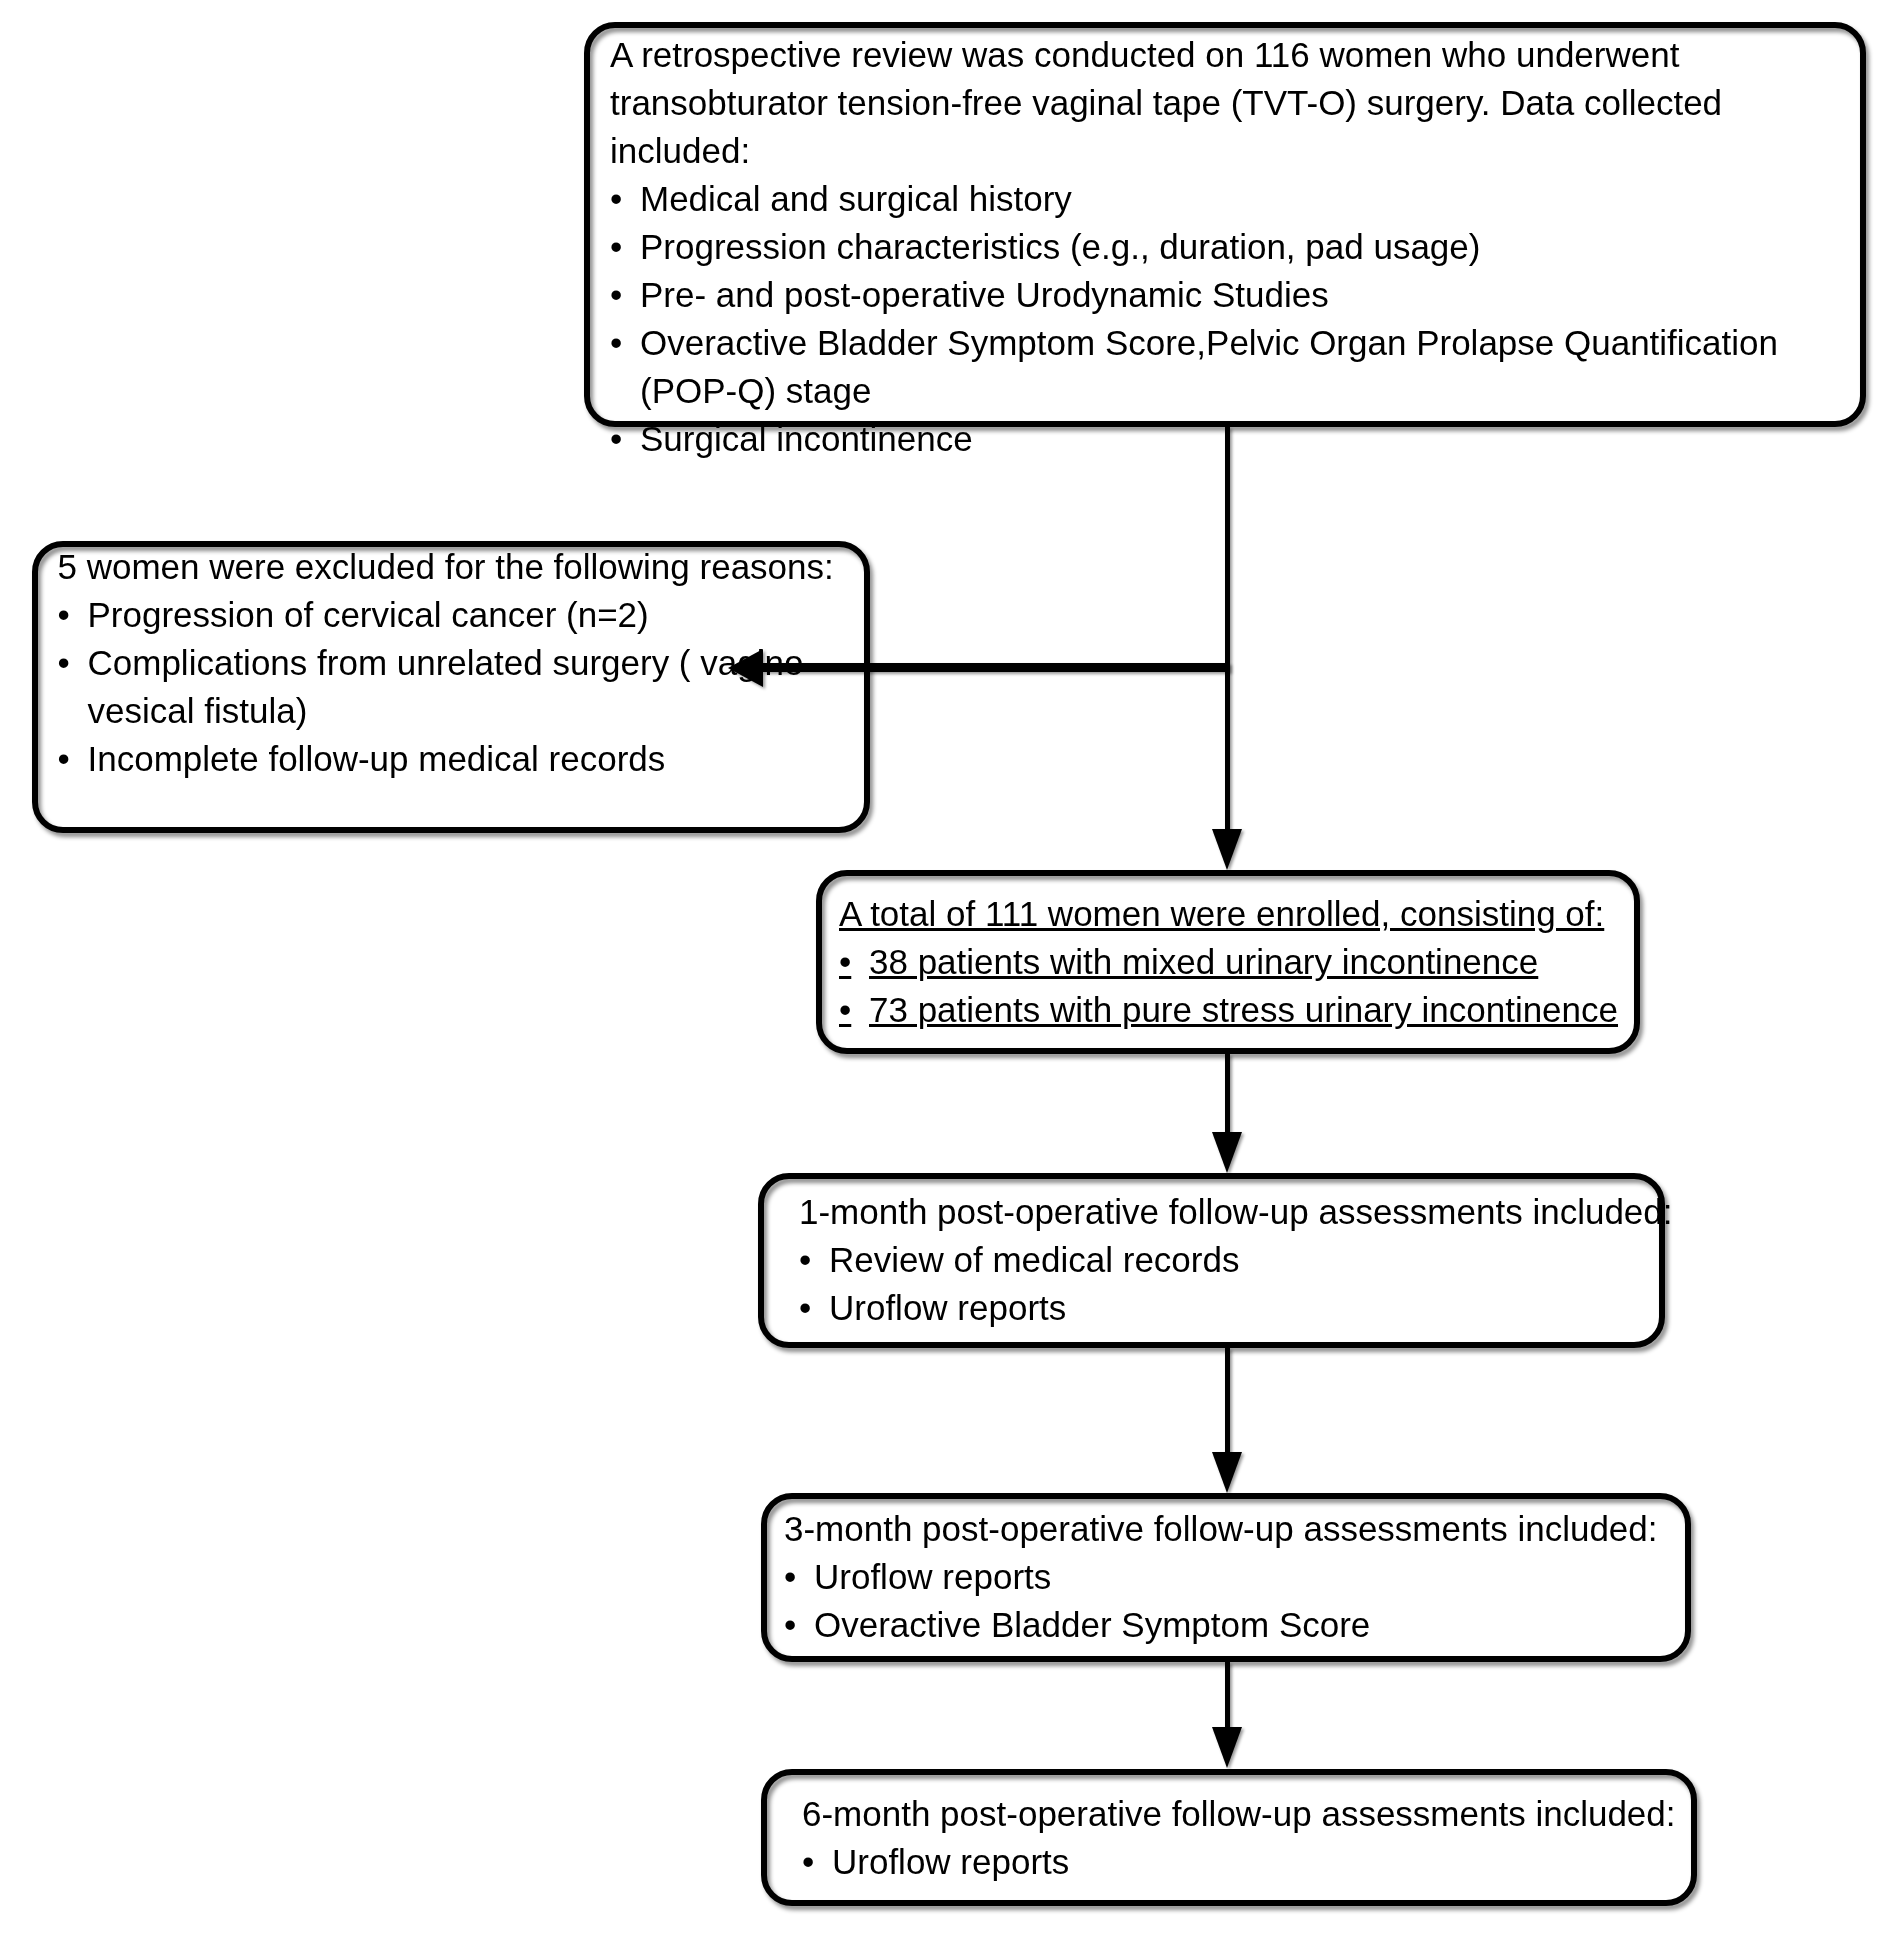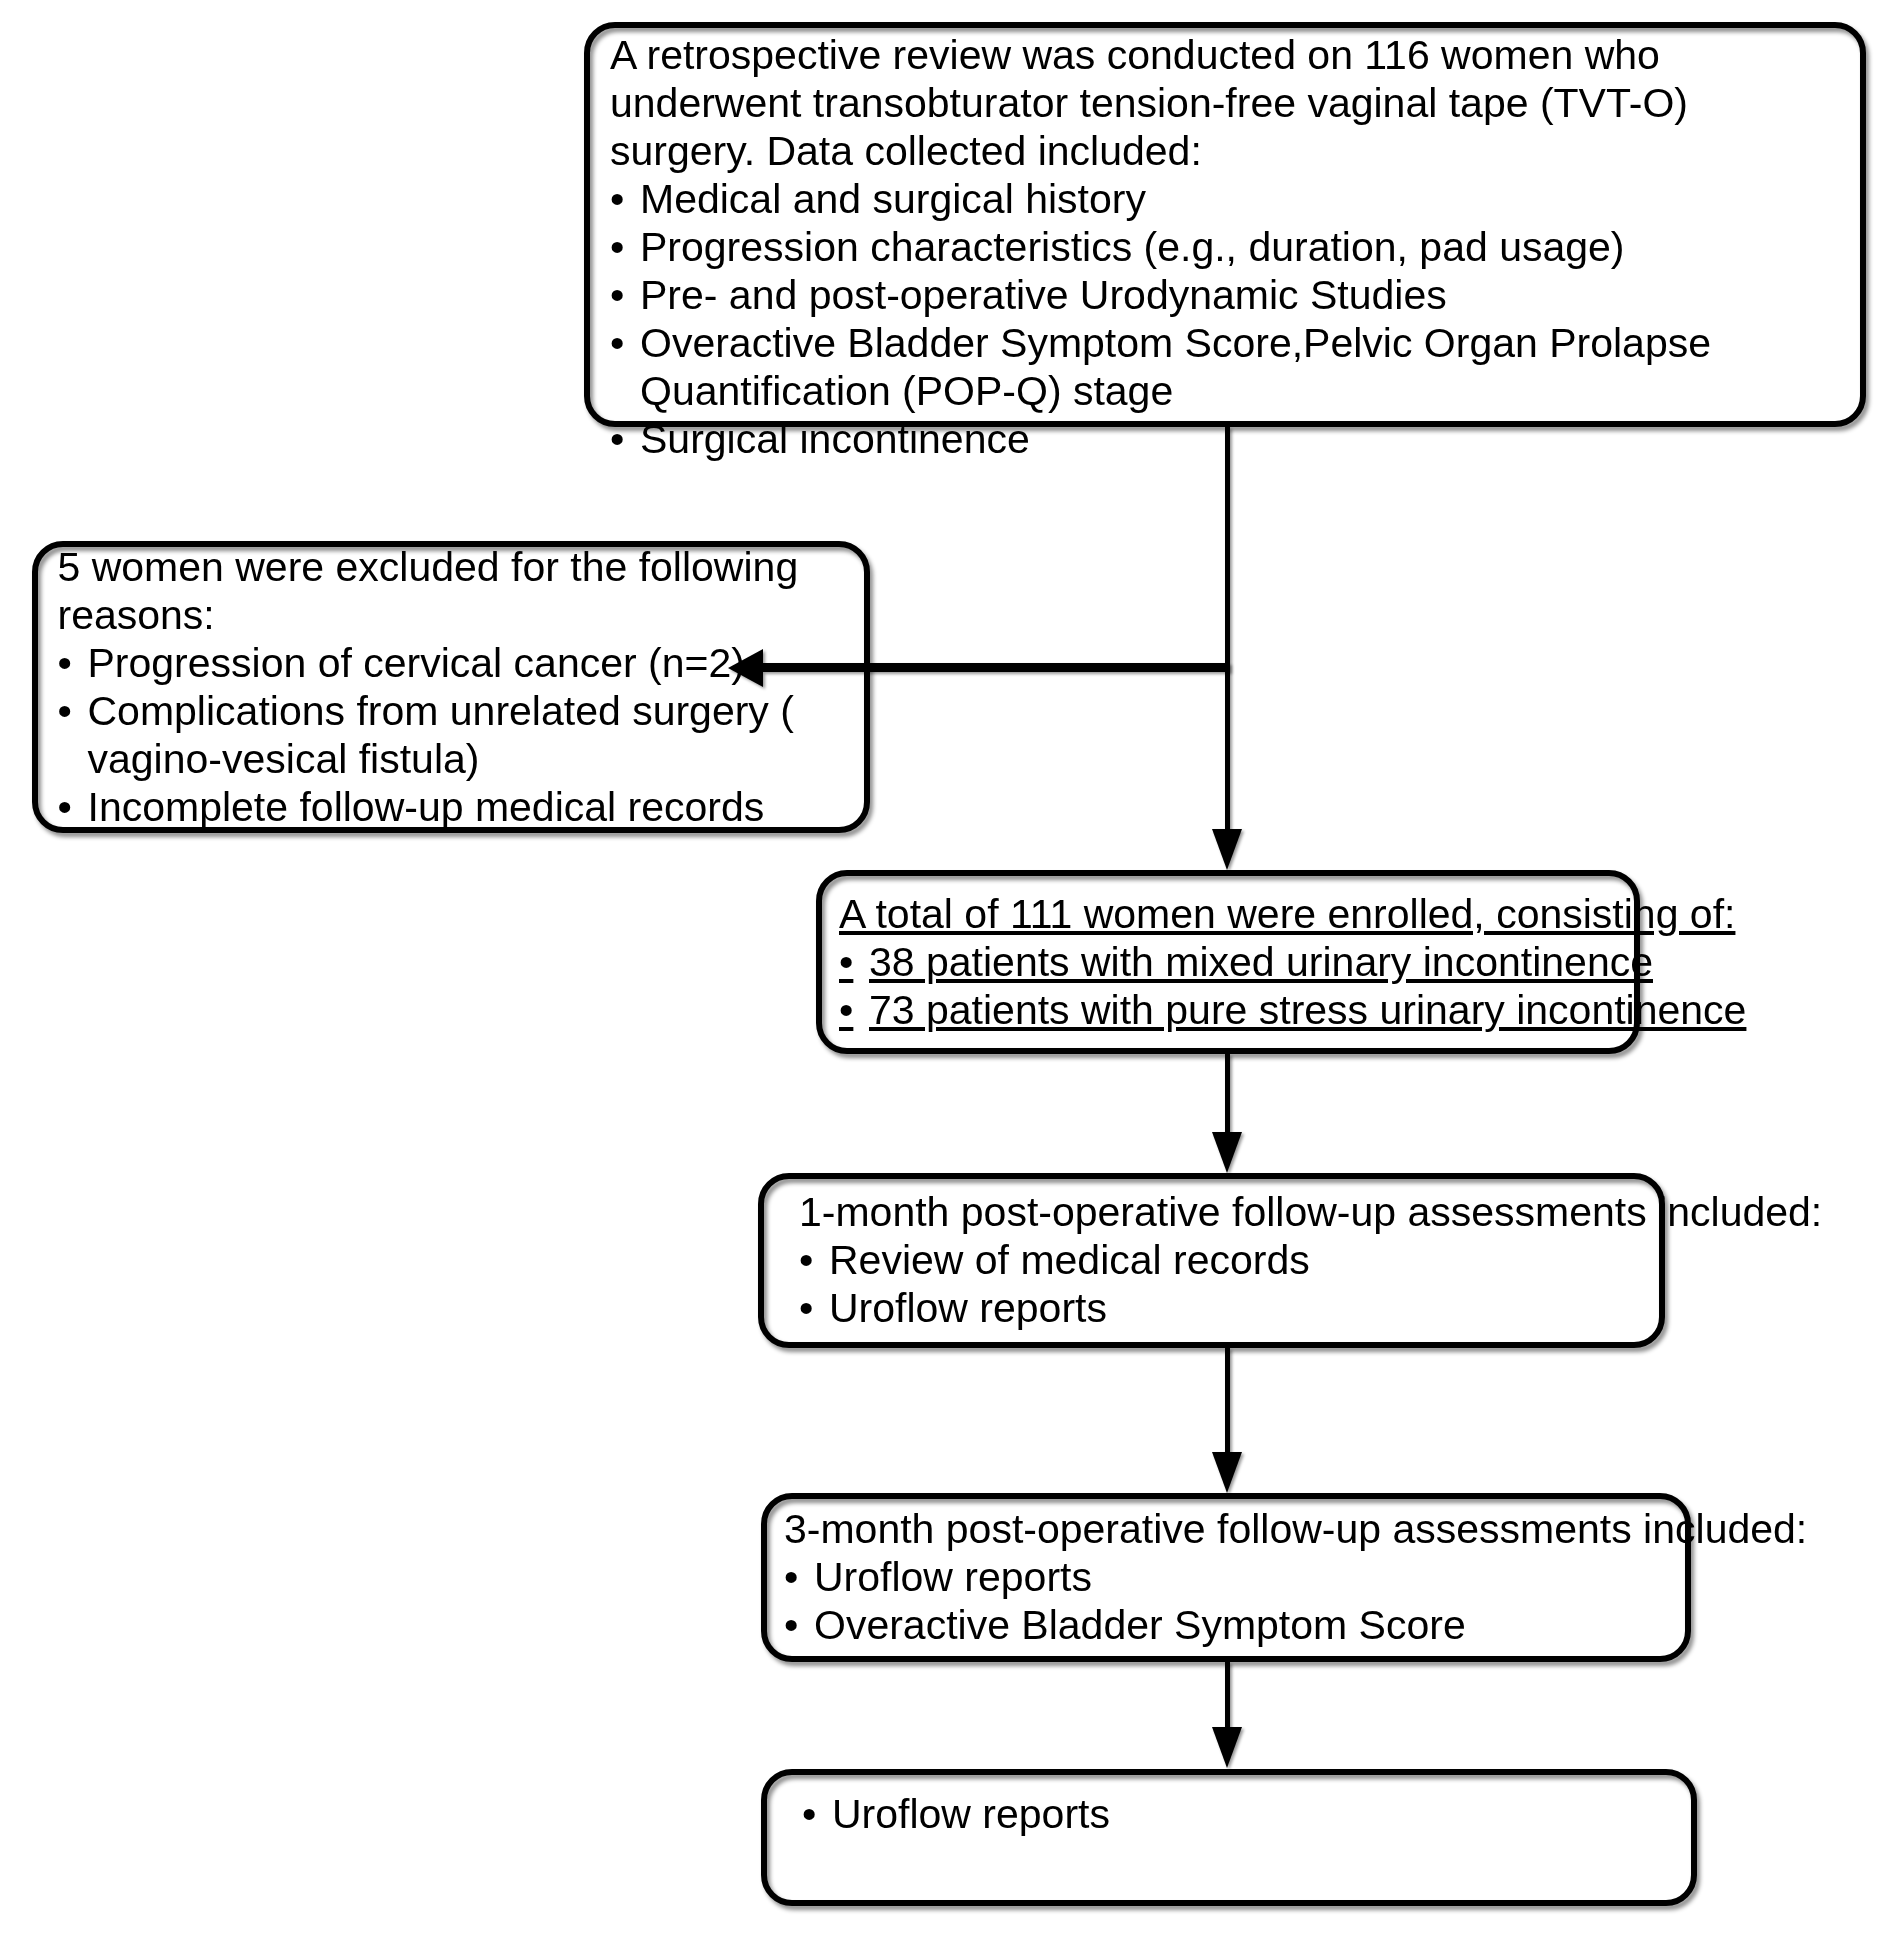--- a/index.html
+++ b/index.html
@@ -9,21 +9,21 @@
     font-family:"Liberation Sans",sans-serif;
     color:#000000;
     position:relative;
     overflow:hidden;
   }
   .stage{position:absolute;left:0;top:0;width:1904px;height:1936px;}
 
   
   .box{
     position:absolute;
-    font-size:41px;
+    font-size:35px;
     line-height:48px;
     box-sizing:border-box;
   }
   .box::before{
     content:"";
     position:absolute;
     inset:0;
     border:6.3px solid #000;
     border-radius:31px;
     filter:drop-shadow(3.4px 4.6px 2.3px rgba(0,0,0,0.45));
@@ -169,20 +169,21 @@
         <li>
             <span class="dot">•</span>
             <span class="btxt">Overactive Bladder Symptom Score</span>
           </li>
       </ul>
     </div>
   </div>
 
   <div class="box nowrap" id="m6">
     <div class="pad">
+      <div class="intro">6-month post-operative follow-up assessments included:</div>
       <ul class="bullets">
         <li>
             <span class="dot">•</span>
             <span class="btxt">Uroflow reports</span>
           </li>
       </ul>
     </div>
   </div>
 
   <div class="arrow">

